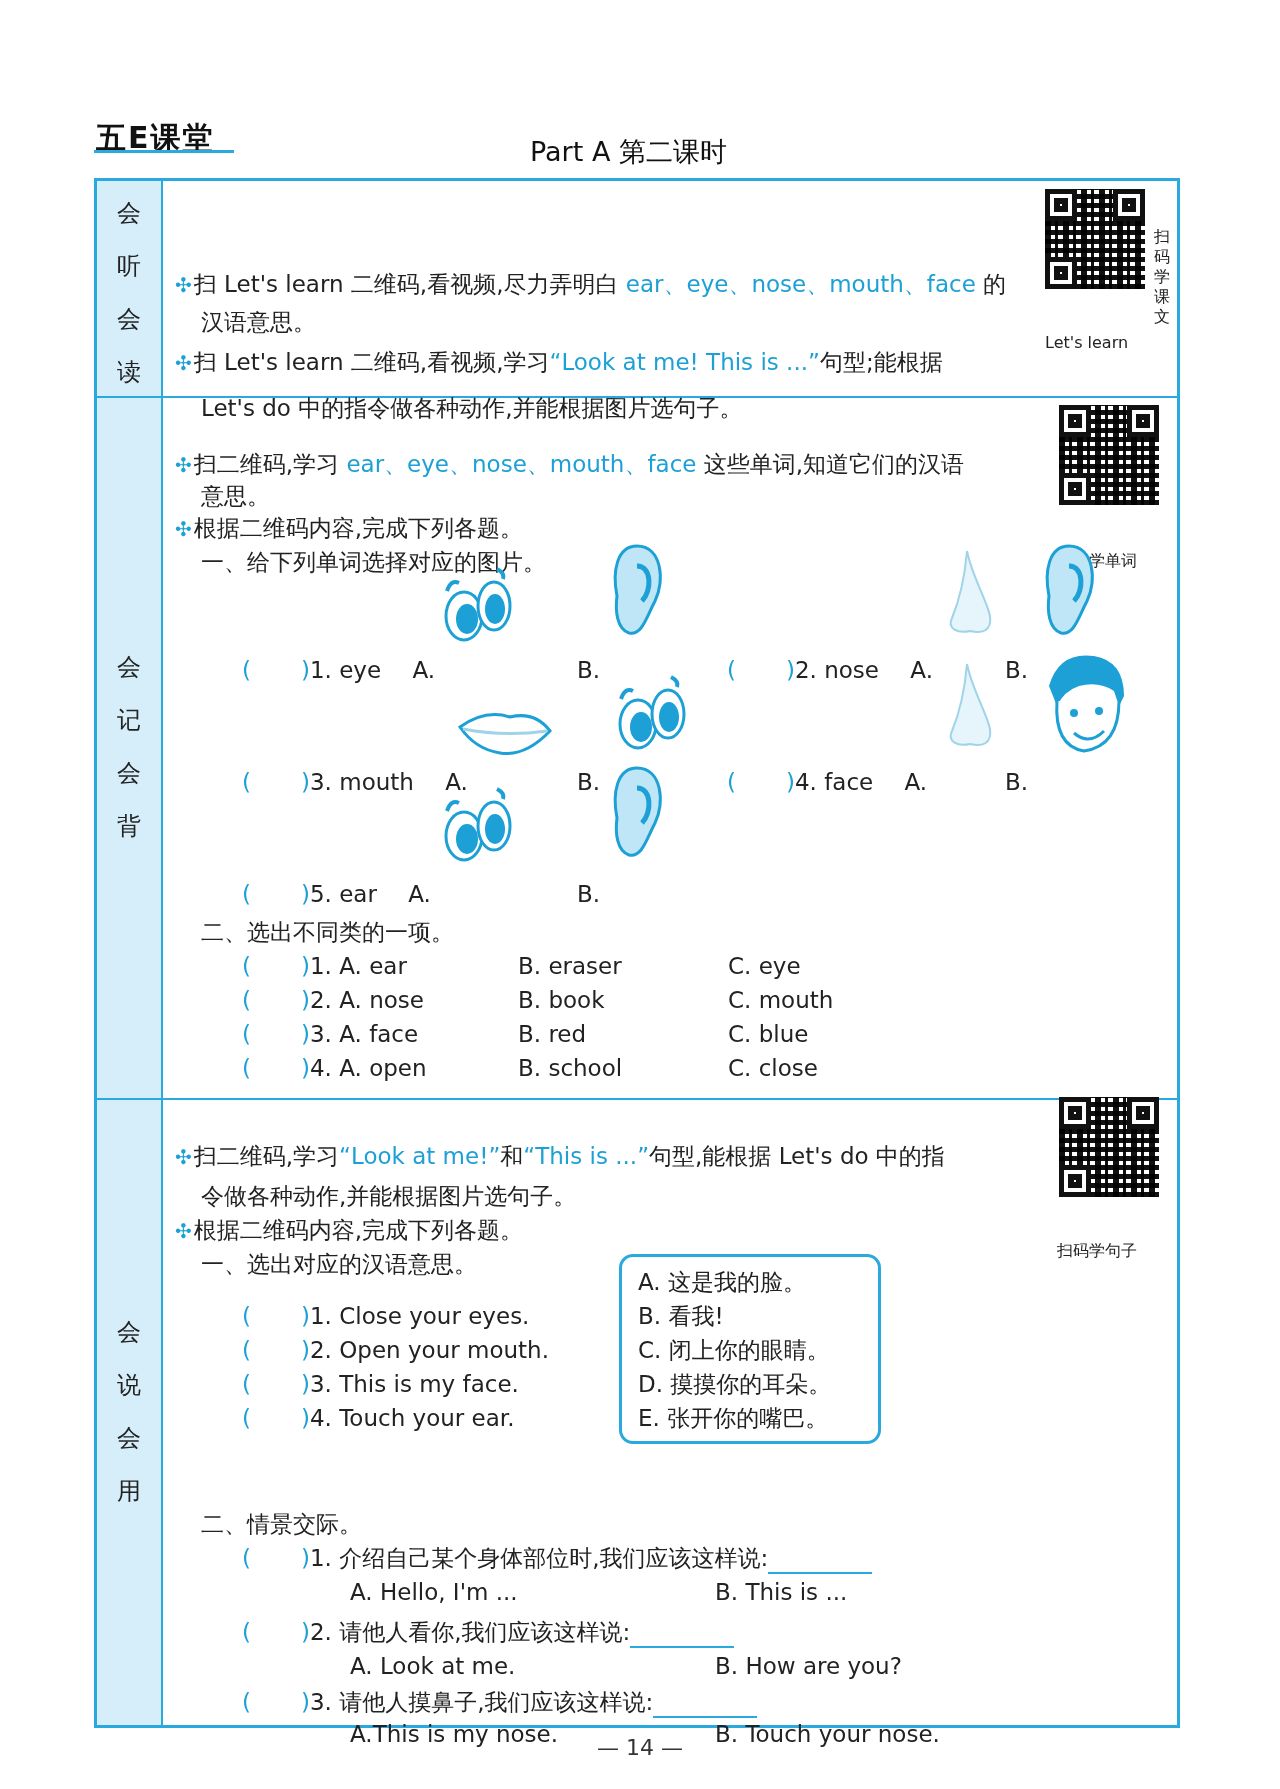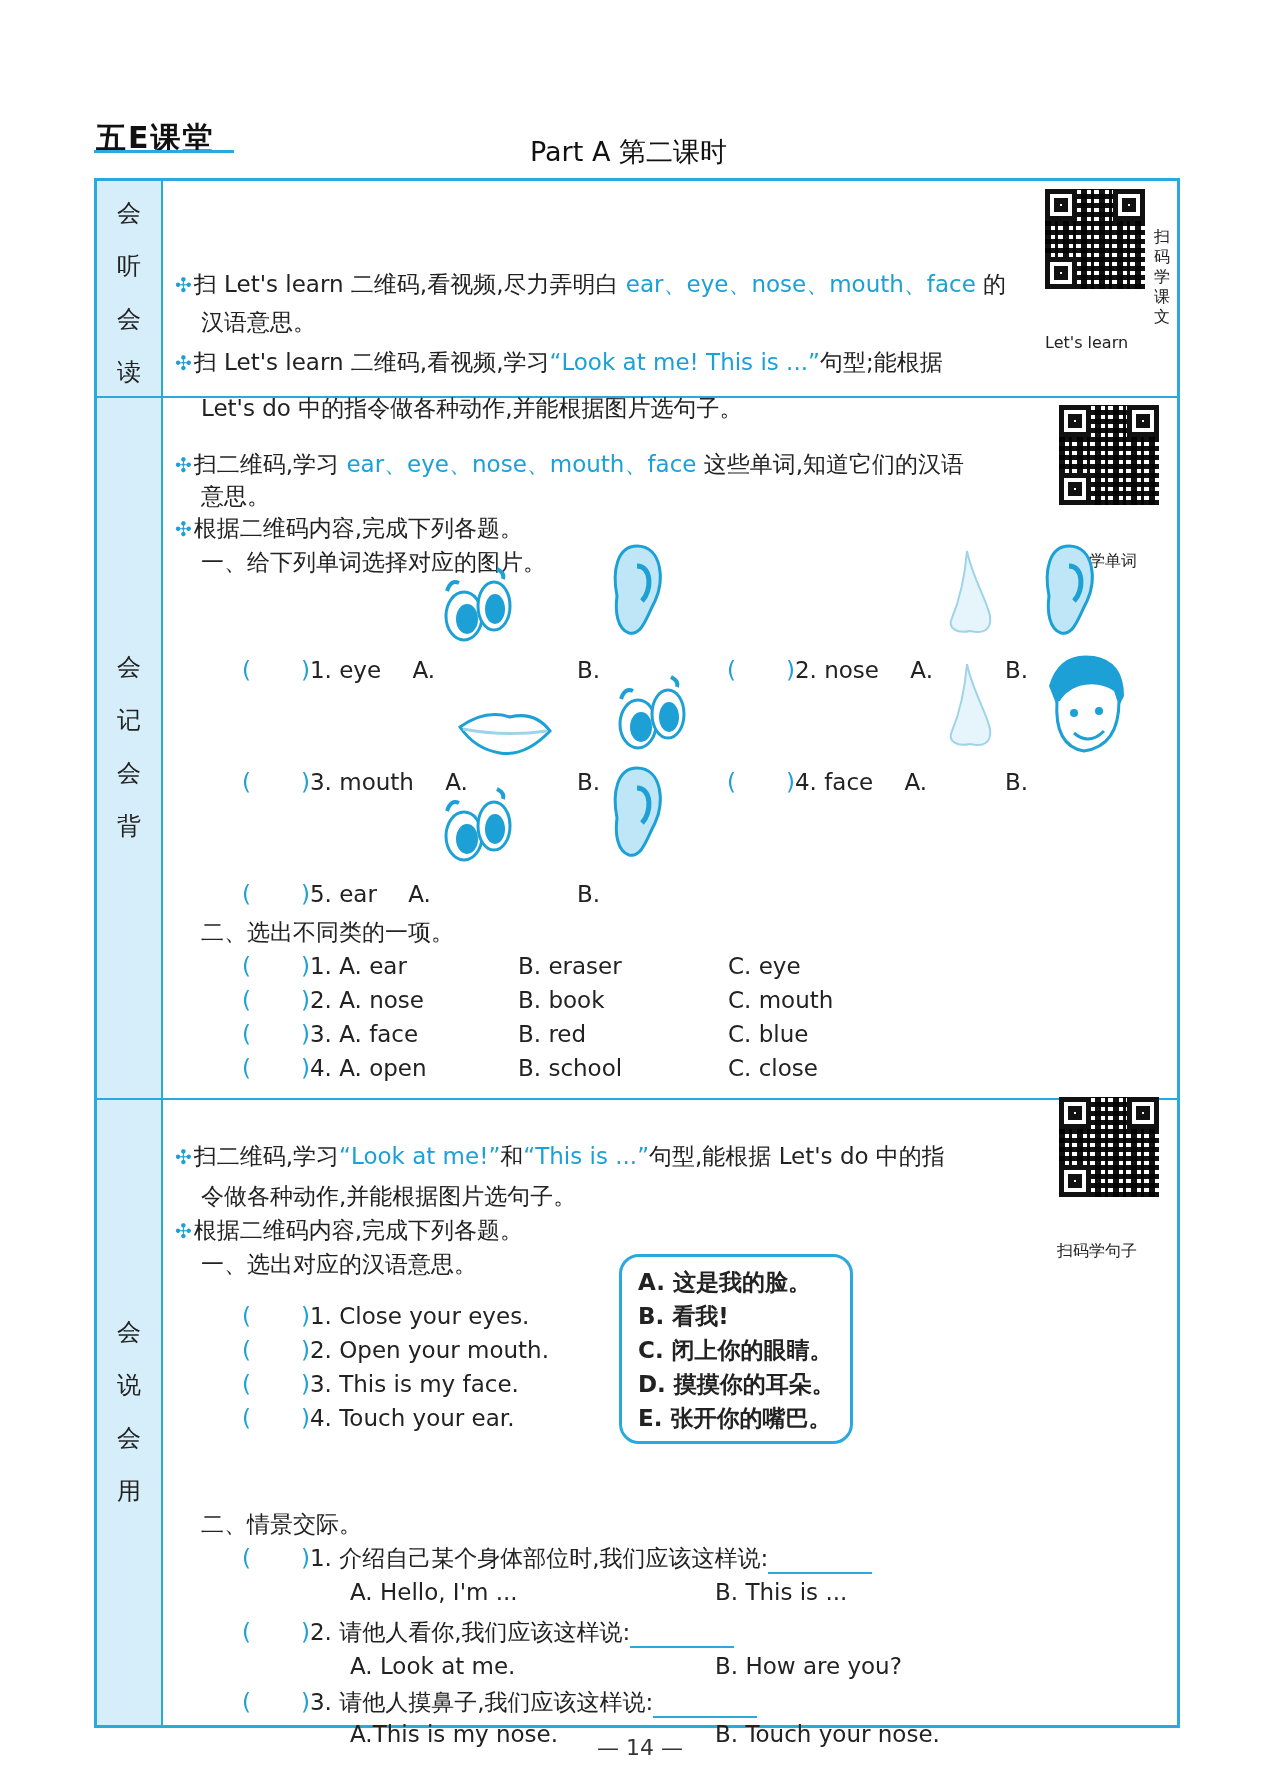--- a/index.html
+++ b/index.html
@@ -20,21 +20,21 @@
         repeating-linear-gradient(90deg,#111 0 6px,#fff 6px 10px,#111 10px 13px,#fff 13px 18px),
         repeating-linear-gradient(0deg,#111 0 5px,#fff 5px 9px); background-blend-mode:multiply; }
   .qr::before, .qr::after { content:""; position:absolute; width:22px; height:22px; border:5px solid #111; background:#fff; box-shadow: inset 0 0 0 4px #fff, inset 0 0 0 10px #111; }
   .qr::before { left:0; top:0; }
   .qr::after { left:0; bottom:0; }
   .qr-corner { position:absolute; right:0; top:0; width:22px; height:22px; border:5px solid #111; background:#fff; box-shadow: inset 0 0 0 4px #fff, inset 0 0 0 10px #111; }
   .qr-caption { font-size:16px; color:#222;text-align:center; }
   .paren { color:#1ca0d6; }
   .q { font-size:23px; color:#222; white-space:nowrap; }
   .pic { position:absolute; }
-  .answer-box { position:absolute; left:616px; top:1210px; width:234px; height:190px; border:3px solid #2aa9df; border-radius:20px; box-sizing:border-box;font-weight:bold; }
+  .answer-box { position:absolute; left:616px; top:1210px; width:262px; height:190px; border:3px solid #2aa9df; border-radius:14px; box-sizing:border-box; }
   .blank { display:inline-block; border-bottom:2px solid #2aa9df; vertical-align:bottom; }
   .page-num { left:0; width:1280px; top:1695px; text-align:center; font-size:22px; color:#333; }
 </style>
 </head>
 <body>
 
 <div class="abs brand">五E课堂</div>
 <div class="abs brand-line"></div>
 <div class="abs lesson-title">Part A 第二课时</div>
 

